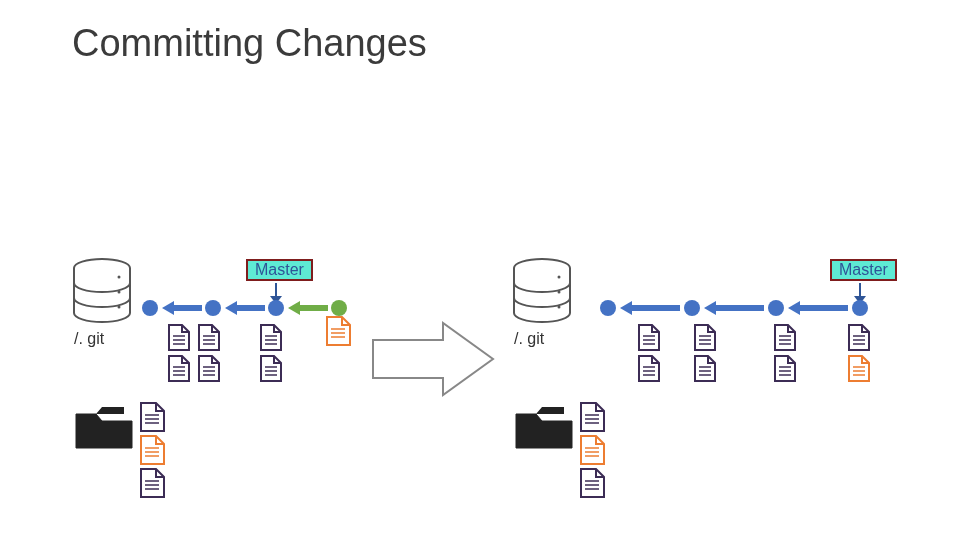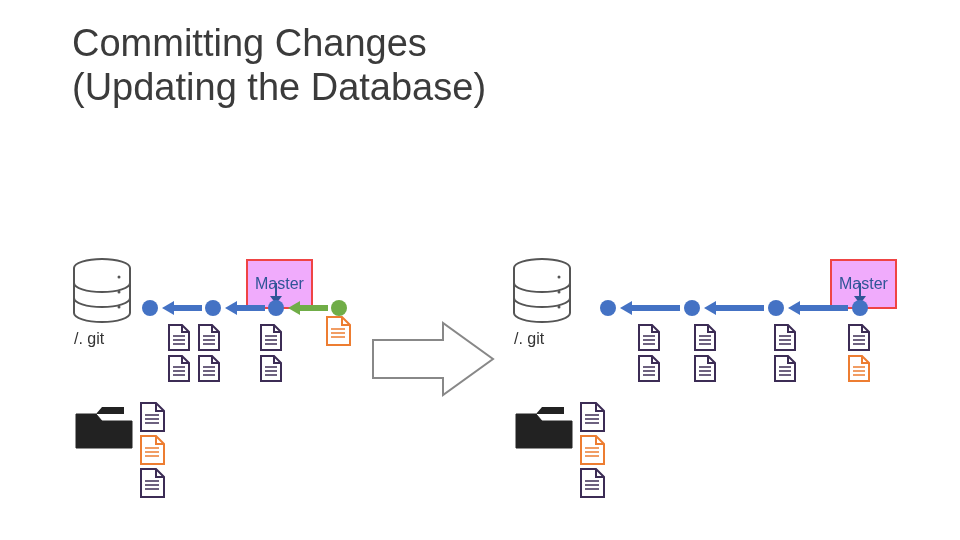--- a/index.html
+++ b/index.html
@@ -2,21 +2,21 @@
 <html><head>
 <meta charset="utf-8">
 <style>
   html,body{margin:0;padding:0;width:960px;height:540px;background:#fff;font-family:"Calibri Light","Segoe UI Light","Segoe UI",Arial,sans-serif;color:#333;overflow:hidden}
   .slide{position:relative;width:960px;height:540px}
   .title{position:absolute;left:72px;top:22px;font-size:38px;line-height:1.15;color:#3b3b3b;font-weight:400}
   .bullets{position:absolute;left:72px;top:136px;font-size:17px;color:#333}
   .bullets .row{margin:2px 0}
   .bullets .dot{display:inline-block;width:14px}
   .mono{font-family:Consolas,"Courier New",monospace;font-size:17px;color:#333}
-  .master-box{position:absolute;border:2px solid #ef4444;color:#2F5597;background:#f0abfc;font-size:16px;padding:14px 7px;font-family:"Segoe UI",Arial,sans-serif}
+  .master-box{position:absolute;border:2px solid #7f1d1d;color:#2F5597;background:#5eead4;font-size:16px;padding:0 7px;font-family:"Segoe UI",Arial,sans-serif}
   .commit{position:absolute;width:16px;height:16px;border-radius:50%}
   .commit.blue{background:#4472C4}
   .commit.green{background:#70AD47}
   .arrow{position:absolute;height:0}
   .arrow .shaft{position:absolute;top:-3px;height:6px;background:#4472C4}
   .arrow.green .shaft{background:#70AD47}
   .arrow .head{position:absolute;width:0;height:0;border-top:7px solid transparent;border-bottom:7px solid transparent;border-right:12px solid #4472C4;top:-7px;left:0}
   .arrow.green .head{border-right-color:#70AD47}
   .vconn{position:absolute;width:0;border-left:2px solid #2F5597}
   .vconn .head{position:absolute;width:0;height:0;border-left:6px solid transparent;border-right:6px solid transparent;border-top:8px solid #2F5597;left:-7px;bottom:-8px}
@@ -26,21 +26,20 @@
   .folder{position:absolute}
   .doc{position:absolute}
   .bigarrow{position:absolute}
 </style>
 </head>
 <body>
 <div class="slide">
 
 <div class="title">
   <span>Committing Changes</span><br>
-  <span>(Updating the Database)</span>
 </div>
 
 
 <div class="db" style="left:72px;top:258px">
   <svg width="60" height="70" viewBox="0 0 60 70">
     <ellipse cx="30" cy="10" rx="28" ry="9" fill="#fff" stroke="#555" stroke-width="2"></ellipse>
     <path d="M2 10 v45 a28 9 0 0 0 56 0 v-45" fill="#fff" stroke="#555" stroke-width="2"></path>
     <path d="M2 25 a28 9 0 0 0 56 0" fill="none" stroke="#555" stroke-width="2"></path>
     <path d="M2 40 a28 9 0 0 0 56 0" fill="none" stroke="#555" stroke-width="2"></path>
     <circle cx="47" cy="19" r="1.5" fill="#555"></circle>

